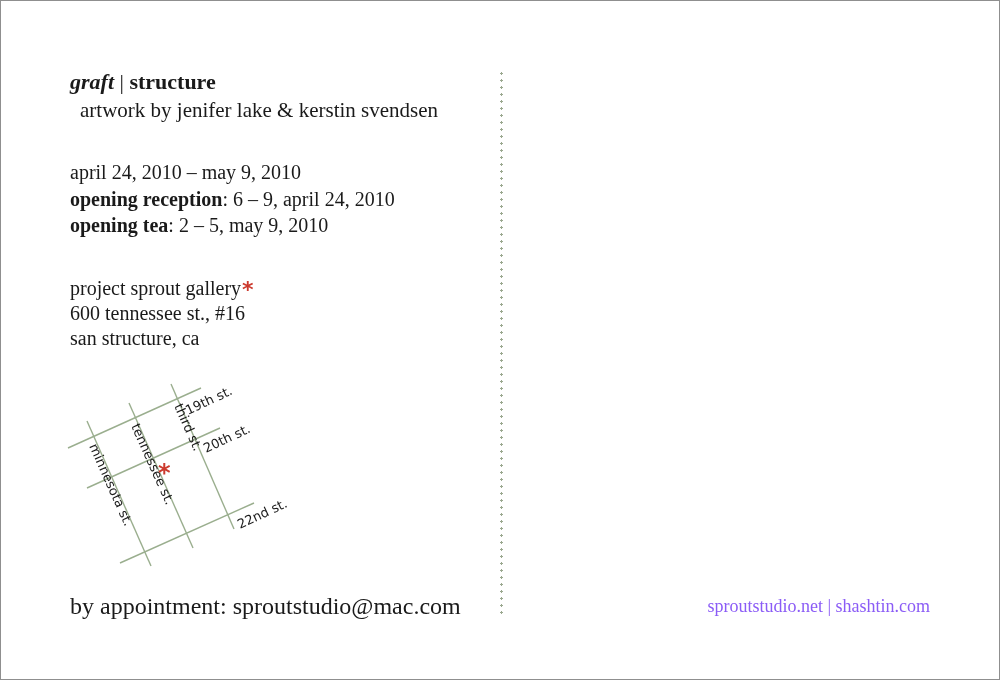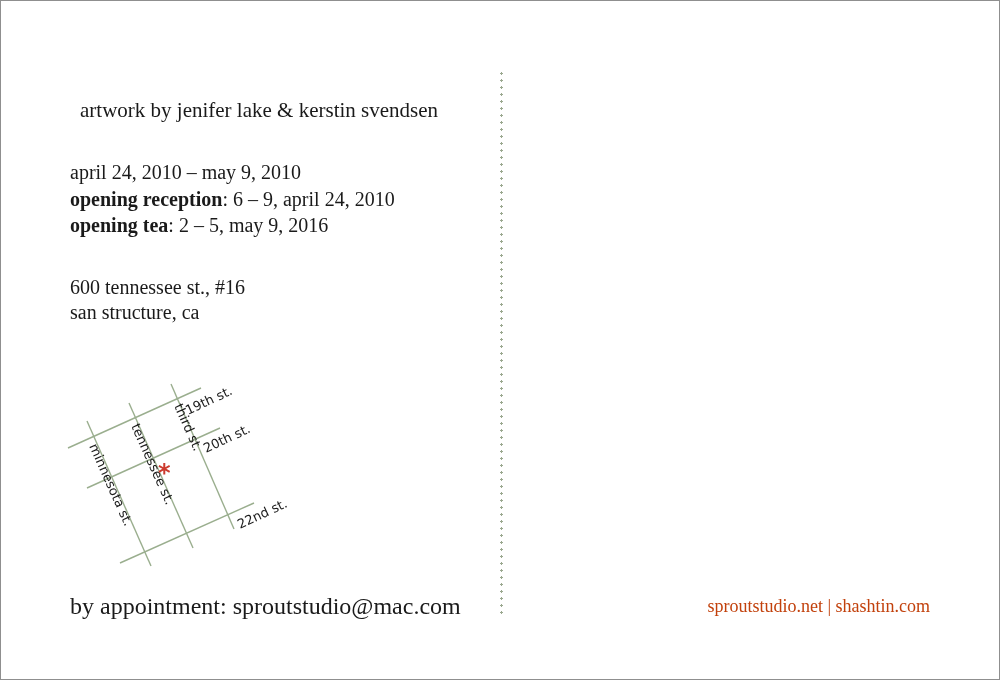--- a/index.html
+++ b/index.html
@@ -105,40 +105,44 @@
       background-image: radial-gradient(circle, #9aa88f 1.1px, transparent 1.3px);
       background-size: 3px 7px;
       background-repeat: repeat-y;
     }
     .footer-links {
       position: absolute;
       right: 69px;
       top: 594px;
       font-size: 18px;
       line-height: 22px;
-      color: #c2410c;
+      color: #8b5cf6;
       white-space: nowrap;
       margin-left: 40px;
     }
   </style>
 </head>
 <body>
 
 <div class="card">
 
+  <div class="title-line">
+    <span class="italic">graft</span><span style="white-space:pre"> | </span><span class="bold">structure</span>
+  </div>
 
   <div class="subtitle">artwork by jenifer lake &amp; kerstin svendsen</div>
 
   <div class="dates">
     <span class="row">april 24, 2010 – may 9, 2010</span>
     <span class="row"><span class="b">opening reception</span><span>: 6 – 9, april 24, 2010</span></span>
-    <span class="row"><span class="b">opening tea</span><span>: 2 – 5, may 9, 2016</span></span>
+    <span class="row"><span class="b">opening tea</span><span>: 2 – 5, may 9, 2010</span></span>
   </div>
 
   <div class="venue">
+    <span class="row"><span>project sprout gallery</span><span class="asterisk">*</span></span>
     <span class="row">600 tennessee st., #16</span>
     <span class="row">san structure, ca</span>
   </div>
 
   <div class="map">
     <svg width="500" height="680" viewBox="0 0 500 680" xmlns="http://www.w3.org/2000/svg">
       <g stroke="#9aae8e" stroke-width="1.4" fill="none">
         <line x1="67" y1="447" x2="200" y2="387"></line>
         <line x1="86" y1="487" x2="219" y2="427"></line>
         <line x1="119" y1="562" x2="253" y2="502"></line>

